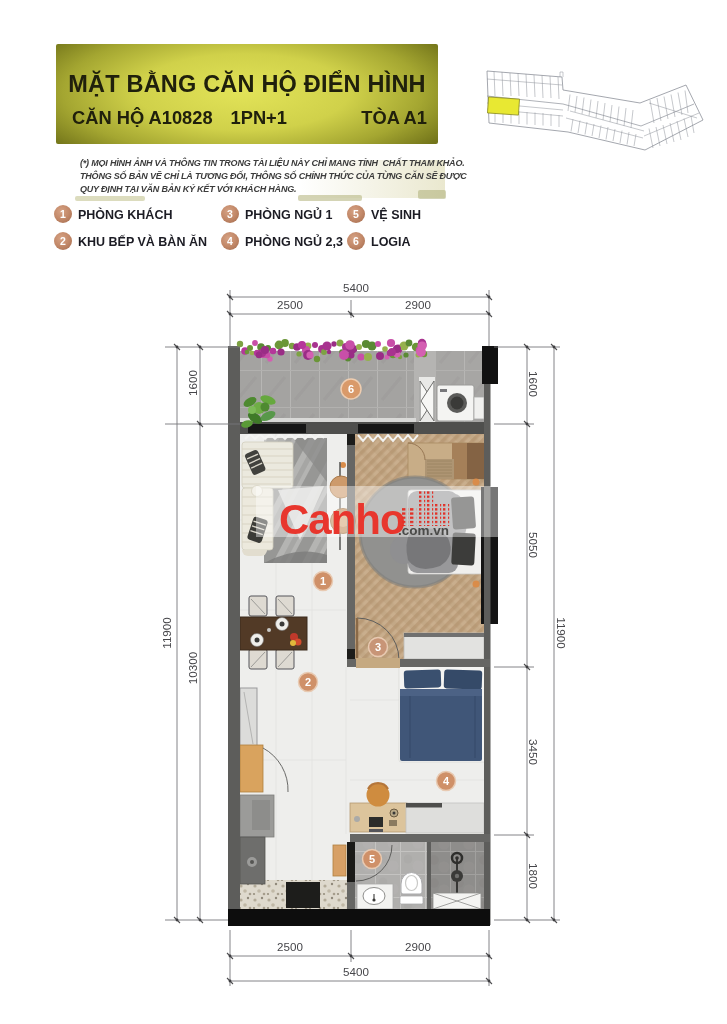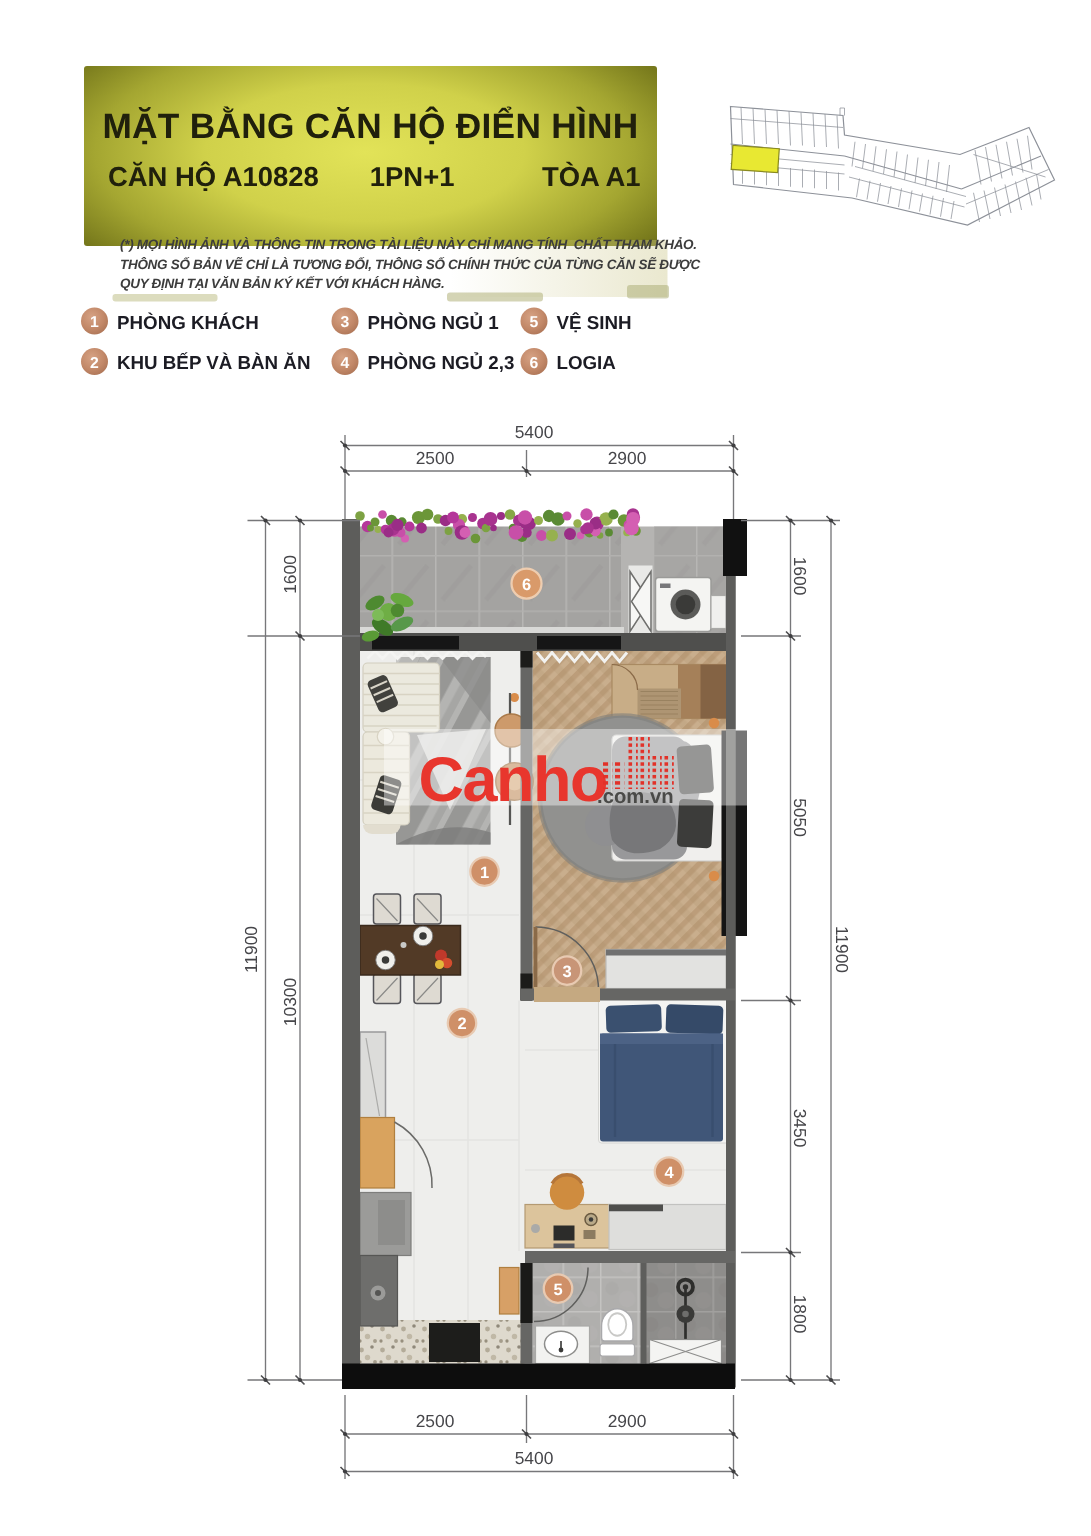--- a/index.html
+++ b/index.html
@@ -2,25 +2,25 @@
 <html><head>
 <meta charset="utf-8">
 <style>
   html,body{margin:0;padding:0;}
   body{width:727px;height:1024px;background:#ffffff;font-family:"Liberation Sans",sans-serif;position:relative;overflow:hidden;}
   .abs{position:absolute;}
 </style>
 </head>
 <body>
 
-<div class="abs" style="left:56px;top:44px;width:382px;height:120px;background:radial-gradient(ellipse 62% 85% at 49% 48%, #e2e358 0%, #d0d14a 45%, #a4a631 76%, #73751a 100%);border-radius:2px;">
+<div class="abs" style="left:56px;top:44px;width:382px;height:100px;background:radial-gradient(ellipse 62% 85% at 49% 48%, #e2e358 0%, #d0d14a 45%, #a4a631 76%, #73751a 100%);border-radius:2px;">
 
   <div class="abs" style="left:0;top:29px;width:100%;text-align:center;font-size:23.5px;font-weight:bold;color:#20200c;letter-spacing:0.2px;line-height:1;">MẶT BẰNG CĂN HỘ ĐIỂN HÌNH</div>
 
-  <div class="abs" style="left:16px;top:65px;width:355px;font-size:18.3px;font-weight:bold;color:#20200c;line-height:1;">CĂN HỘ A10828<span style="margin-left:34px">1PN+1</span><span style="float:right">TÒA A1</span></div>
+  <div class="abs" style="left:16px;top:65px;width:355px;font-size:18.3px;font-weight:bold;color:#20200c;line-height:1;">CĂN HỘ A10828<span style="margin-left:18px">1PN+1</span><span style="float:right">TÒA A1</span></div>
 </div>
 
 <div class="abs" style="left:300px;top:160px;width:145px;height:38px;background:linear-gradient(to right, rgba(222,216,170,0), rgba(205,200,140,0.42));"></div>
 
 <div class="abs" style="left:56px;top:157px;width:420px;height:42px;font-size:9px;letter-spacing:-0.2px;font-style:italic;font-weight:bold;color:#3c3c3c;line-height:12.8px;white-space:nowrap;margin-left:24px;">
 (*) MỌI HÌNH ẢNH VÀ THÔNG TIN TRONG TÀI LIỆU NÀY CHỈ MANG TÍNH&nbsp; CHẤT THAM KHẢO.<br>
 THÔNG SỐ BẢN VẼ CHỈ LÀ TƯƠNG ĐỐI, THÔNG SỐ CHÍNH THỨC CỦA TỪNG CĂN SẼ ĐƯỢC<br>
 QUY ĐỊNH TẠI VĂN BẢN KÝ KẾT VỚI KHÁCH HÀNG.
 </div>
 

